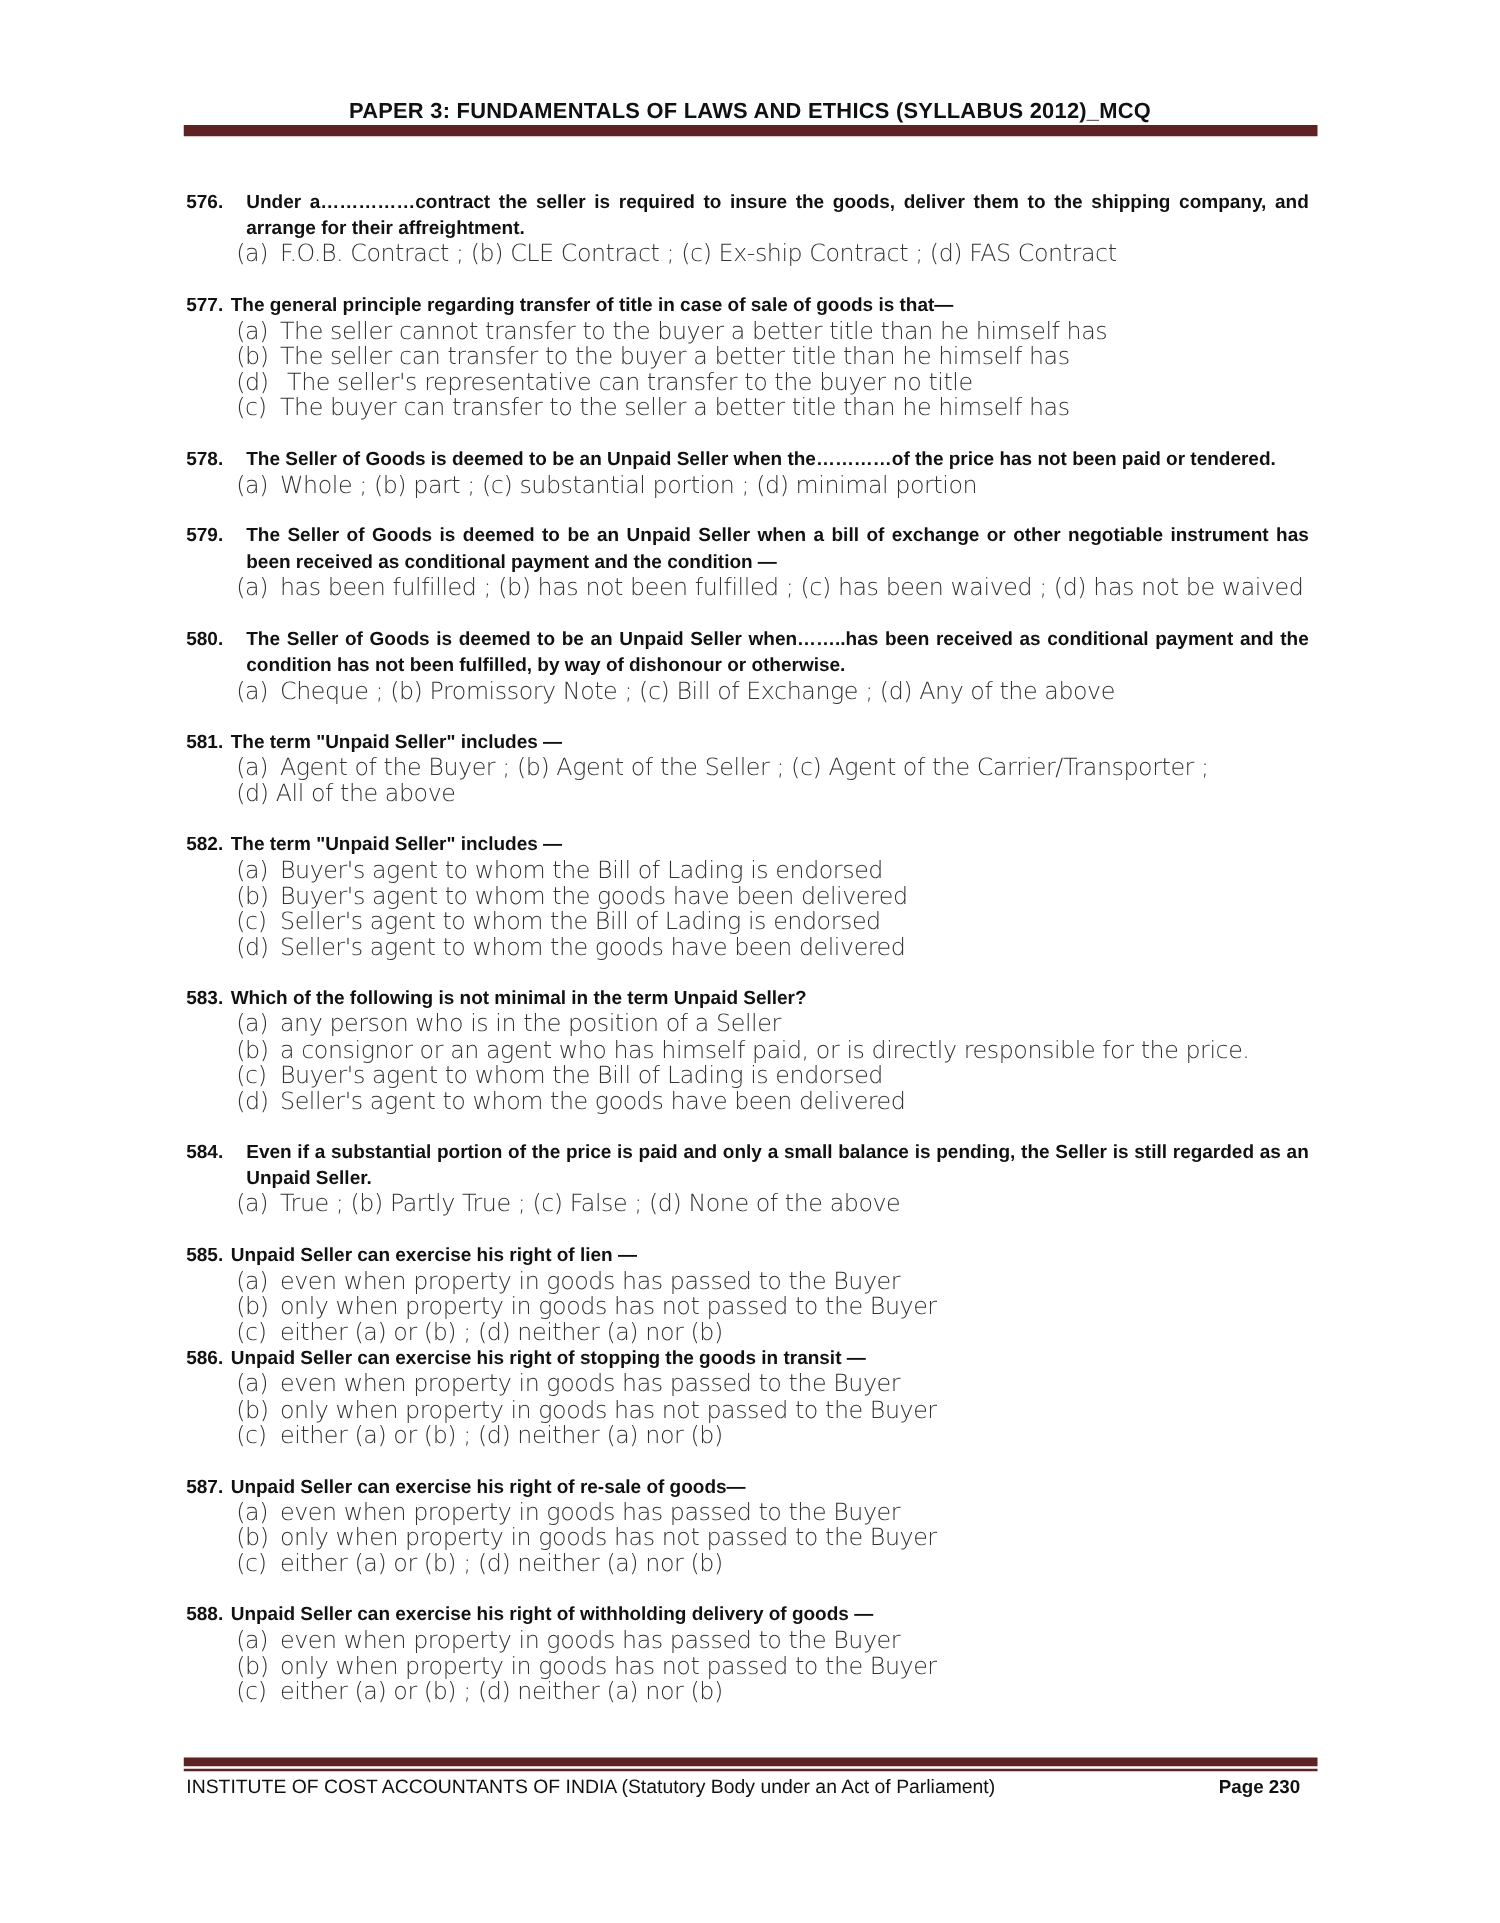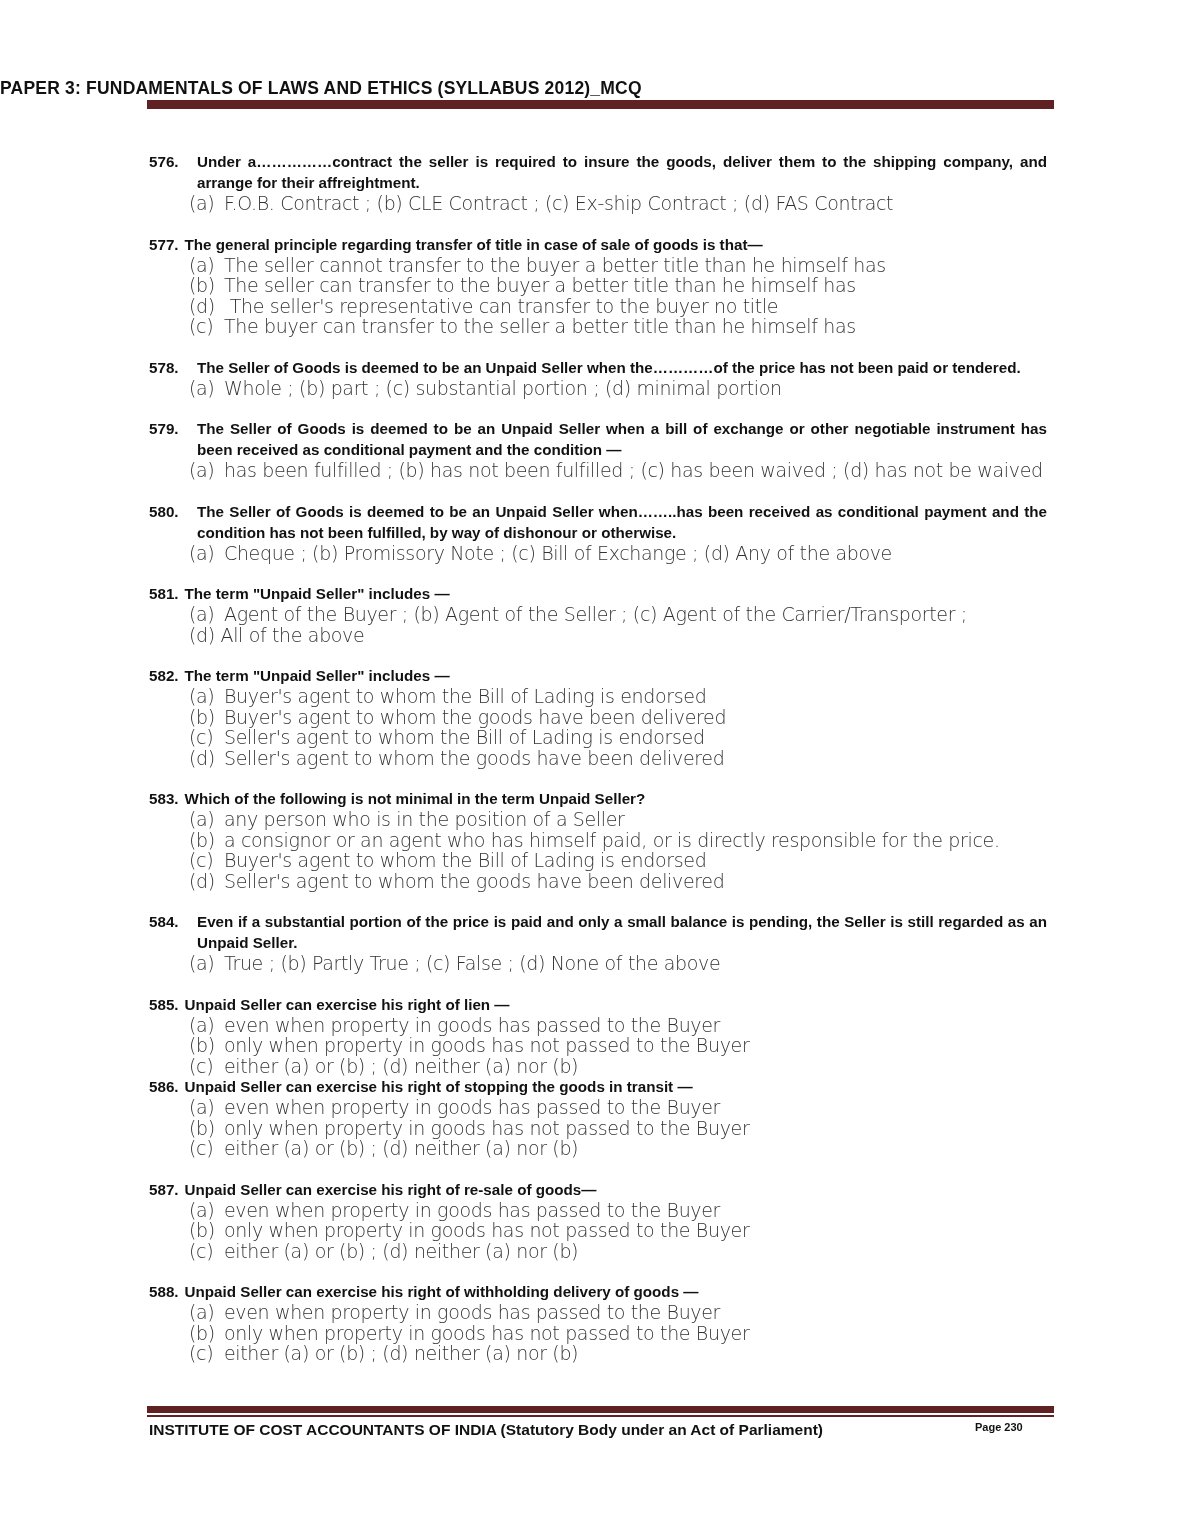--- a/index.html
+++ b/index.html
@@ -1,31 +1,31 @@
 <!DOCTYPE html>
 <html><head>
 <meta charset="utf-8">
 <style>
   html, body { margin: 0; padding: 0; background: #ffffff; }
   body { width: 1200px; height: 1538px; position: relative; overflow: hidden; font-family: "DejaVu Sans", sans-serif; color: #111; }
-  .header-title { position: absolute; top: 78px; left: 0; width: 1200px; font-family: "Liberation Sans", sans-serif; font-weight: bold; font-size: 17.5px; letter-spacing: 0.2px; color: #111; }
+  .header-title { position: absolute; top: 78px; left: 0; width: 1200px; text-align: center; font-family: "Liberation Sans", sans-serif; font-weight: bold; font-size: 17.5px; letter-spacing: 0.2px; color: #111; }
   .header-bar { position: absolute; top: 100px; left: 147px; width: 907px; height: 9px; background: #5f2121; }
   .content { position: absolute; top: 151px; left: 149px; width: 898px; }
   .q { margin: 0; }
   .q-head { font-family: "Liberation Sans", sans-serif; font-weight: bold; font-size: 15.2px; line-height: 21px; color: #111; position: relative; }
   .q-head.hanging { padding-left: 48px; text-align: justify; text-align-last: left; }
   .q-head.hanging .num { position: absolute; left: 0; top: 0; }
   .q-head.inline .num { margin-right: 6px; }
   .opt { font-family: "DejaVu Sans", sans-serif; font-weight: 200; font-size: 19px; line-height: 20.5px; color: #333; padding-left: 40px; letter-spacing: -0.35px; white-space: nowrap; }
   .opt .lbl { display: inline-block; width: 35px; }
   .gap { height: 20px; }
   .footer-bar { position: absolute; top: 1406px; left: 147px; width: 907px; height: 7px; background: #5f2121; }
   .footer-line { position: absolute; top: 1415px; left: 147px; width: 907px; height: 2px; background: #5f2121; }
-  .footer-left { position: absolute; top: 1421px; left: 149px; font-family: "Liberation Sans", sans-serif; font-weight: bold; font-size: 15.5px; color: #111; }
-  .footer-right { position: absolute; top: 1421px; left: 975px; font-family: "Liberation Sans", sans-serif; font-weight: bold; font-size: 11px; color: #111; }
+  .footer-left { position: absolute; top: 1421px; left: 149px; font-family: "Liberation Sans", sans-serif; font-weight: normal; font-size: 15.5px; color: #111; }
+  .footer-right { position: absolute; top: 1421px; left: 975px; font-family: "Liberation Sans", sans-serif; font-weight: bold; font-size: 15px; color: #111; }
 </style>
 </head>
 <body>
 
 <div class="header-title">PAPER 3: FUNDAMENTALS OF LAWS AND ETHICS (SYLLABUS 2012)_MCQ</div>
 <div class="header-bar"></div>
 
 <div class="content">
 
   <div class="q">

